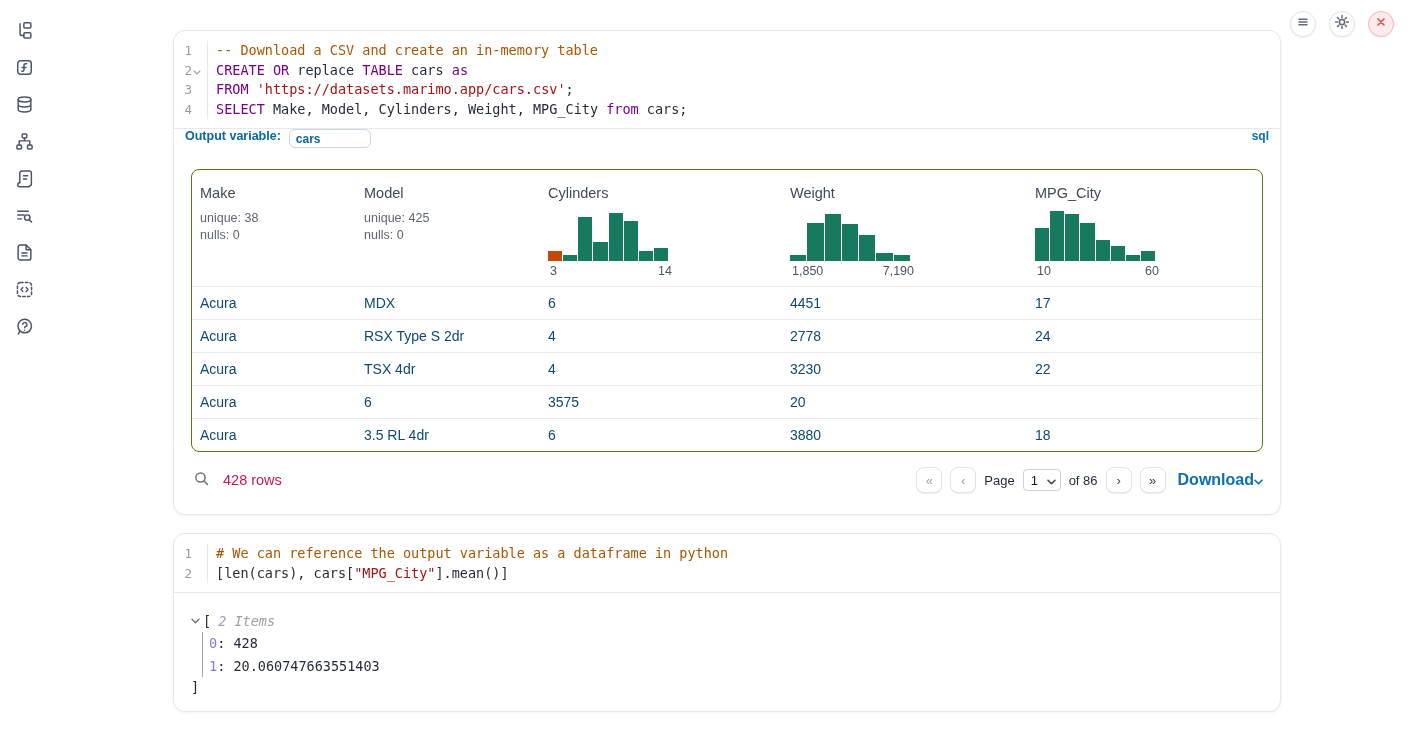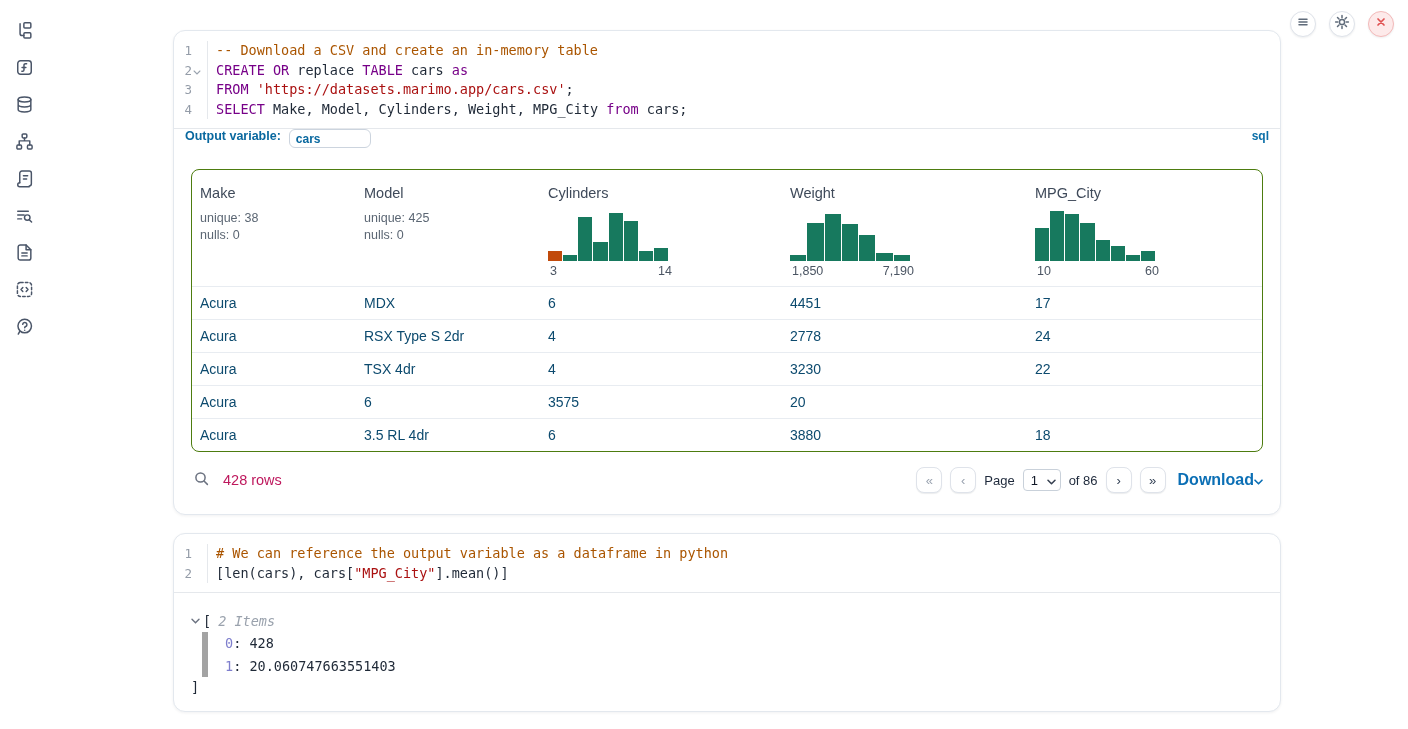--- a/index.html
+++ b/index.html
@@ -84,21 +84,21 @@
   .download svg { stroke:#0b6fb5; fill:none; stroke-width:1.6; stroke-linecap:round; stroke-linejoin:round; }
 
   
   .tree { border-top:1px solid #e5e8ec; padding:17px 17px 12px 17px;
     font-family:"DejaVu Sans Mono", monospace; font-size:13.5px; color:#1f2937; }
   .tree-head { display:flex; align-items:center; height:22px; }
   .tree-chevron { width:12px; cursor:pointer; display:flex; align-items:center; }
   .tree-chevron svg { stroke:#6b7280; fill:none; stroke-width:1.4; stroke-linecap:round; }
   .tree-bracket { color:#1f2937; }
   .tree-items-label { margin-left:7px; color:#9aa2ad; font-style:italic; }
-  .tree-entries { margin-left:11px; border-left:6px solid #a3a3a3; padding-left:17px; }
+  .tree-entries { margin-left:11px; border-left:1px solid #a3a3a3; padding-left:6px; }
   .tree-entry { height:22.5px; line-height:22.5px; }
   .tree-key { color:#7e7ecd; }
   .tree-close { height:20px; line-height:20px; }
 </style>
 </head>
 <body>
 
 <div class="sidebar" id="sidebar">
     <div class="side-btn">
       <span><svg width="19" height="19" viewBox="0 0 18 18">

